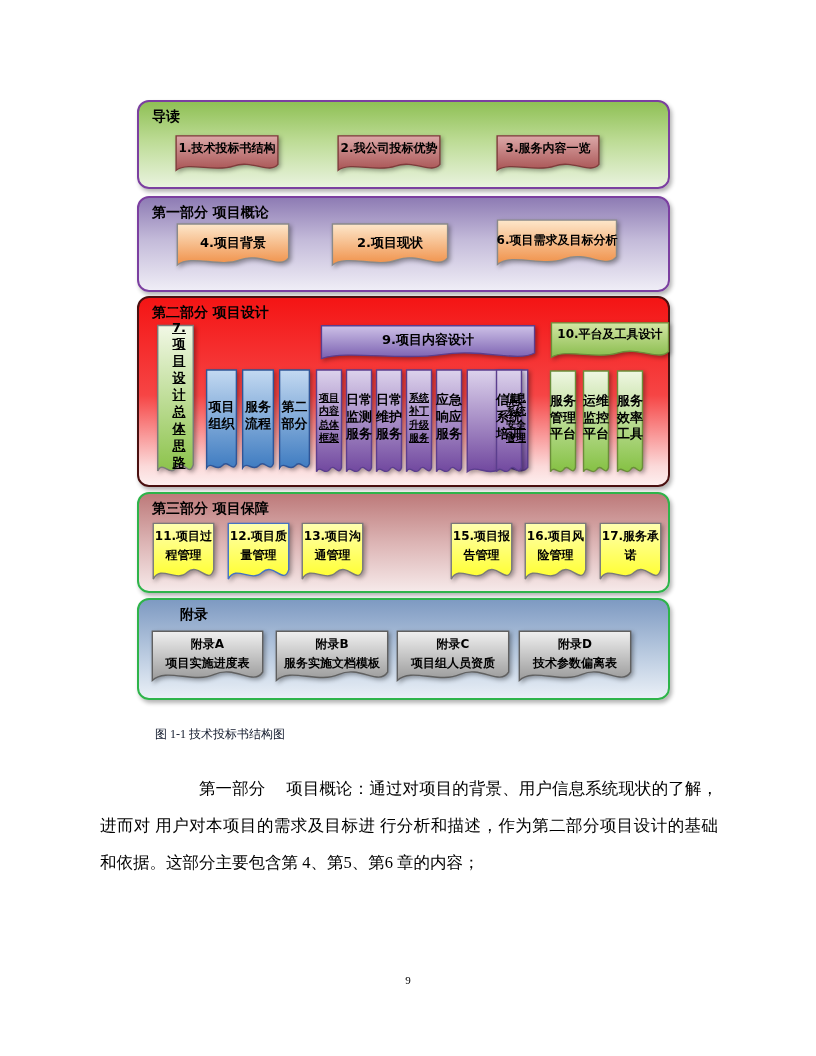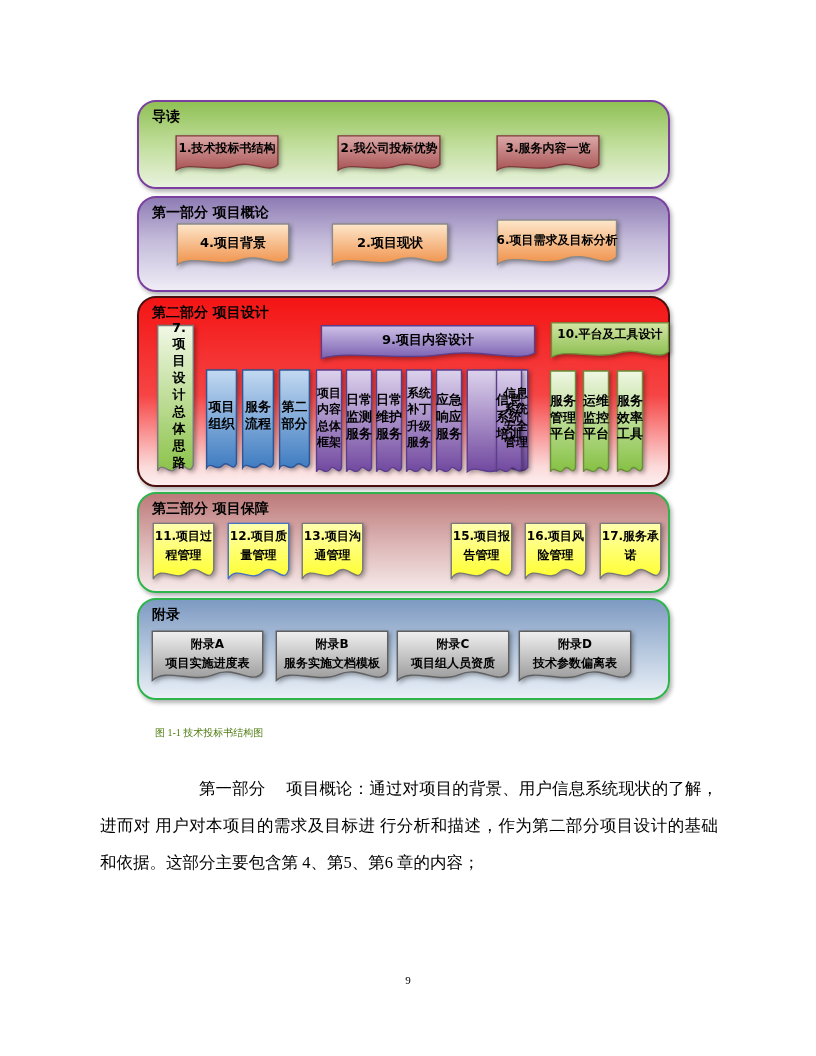--- a/index.html
+++ b/index.html
@@ -1,50 +1,50 @@
 <!DOCTYPE html>
 <html><head>
 <meta charset="utf-8">
 <style>
   html,body{margin:0;padding:0;background:#888;}
   .page{position:relative;width:816px;height:1056px;background:#ffffff;margin:0 auto;
         font-family:"Liberation Serif",serif;overflow:hidden;}
 
   
   .sec{position:absolute;left:137px;width:533px;box-sizing:border-box;
-       border:2px solid #777;border-radius:19px;box-shadow:2px 3px 4px rgba(0,0,0,.30);}
+       border:2px solid #777;border-radius:12px;box-shadow:2px 3px 4px rgba(0,0,0,.30);}
   .sec-title{font-family:"DejaVu Sans",sans-serif;font-weight:bold;font-size:14px;
              color:#000;padding:7px 0 0 13px;line-height:1.1;}
   .sec-intro  {top:100px;height:89px; border-color:#7B3FA0;
                background:linear-gradient(180deg,#8FC055 0%,#BCDB94 45%,#E9F3DE 100%);}
   .sec-part1  {top:196px;height:96px; border-color:#7B3FA0;
                background:linear-gradient(180deg,#8E7CB4 0%,#C3BAD9 45%,#EFEDF6 100%);}
   .sec-part2  {top:296px;height:191px;border-color:#4a1010;
                background:linear-gradient(180deg,#F41414 0%,#F64545 52%,#FBD9D9 90%,#FDEFEF 100%);}
   .sec-part3  {top:492px;height:101px;border-color:#2EB44A;
                background:linear-gradient(180deg,#BD7A7A 0%,#DCB4B4 50%,#F6E9E9 100%);}
   .sec-append {top:598px;height:102px;border-color:#2EB44A;
-               background:linear-gradient(180deg,#7E9AC2 0%,#B4C6DD 50%,#EAF0F7 100%);}
+               background:linear-gradient(180deg,#7E9AC2 0%,#B4C6DD 50%,#EAF0F7 100%);padding-left:28px;}
 
   
   .wavebox{position:absolute;}
   .wavebox svg{position:absolute;left:0;top:0;width:100%;height:100%;display:block;overflow:visible;
                filter:drop-shadow(2px 2px 2px rgba(0,0,0,.35));}
   .wb-label{position:relative;width:100%;height:100%;box-sizing:border-box;
             display:flex;flex-direction:column;align-items:center;
             font-family:"DejaVu Sans",sans-serif;font-weight:bold;color:#000;
             text-align:center;z-index:2;}
   .top    {justify-content:flex-start;padding-top:5px;}
   .mid    {justify-content:center;padding-bottom:10px;}
   .wrap   {word-break:break-all;line-height:1.3;}
-  .t13{font-size:13px;} .t12{font-size:12px;} .t9{font-size:12px;line-height:1.35;}
+  .t13{font-size:13px;} .t12{font-size:12px;} .t9{font-size:10px;line-height:1.35;text-decoration:underline;}
   .lh16{line-height:1.55;}
 
   
-  .caption{position:absolute;left:155px;top:726px;font-size:10px;color:#4d7c0f;margin:0;}
+  .caption{position:absolute;left:155px;top:726px;font-size:12px;color:#0f172a;margin:0;}
   .bodytext{position:absolute;left:100px;top:770px;width:618px;margin:0;
             font-size:16.5px;line-height:37px;color:#000;text-align:justify;text-indent:6em;}
   .pagenum{position:absolute;left:0;top:974px;width:100%;text-align:center;
            font-size:11px;color:#000;}
 </style>
 </head>
 <body>
 
 <svg width="0" height="0" style="position:absolute" aria-hidden="true">
   <defs>
@@ -141,21 +141,21 @@
       </div>
   </div>
 
   <div class="sec sec-part2">
     <div class="sec-title">第二部分 项目设计</div>
 
     <div class="wavebox" style="left:18px;top:26px;width:37px;height:153px;">
         <svg viewBox="0 0 100 100" preserveAspectRatio="none" aria-hidden="true">
        <path d="M2 1 L98 1 L98 92 C86 101 70 87 52 94 C34 100 16 89 2 96 Z" fill="url(#gGreen7)" stroke="#7a7a7a" stroke-width="1.4" vector-effect="non-scaling-stroke"></path>
         </svg>
-      <div class="wb-label mid t13 wrap" style="padding-left:10px;padding-right:3px;">7.项目设计总体思路</div>
+      <div class="wb-label mid t13 wrap" style="padding-left:10px;padding-right:3px;text-decoration:underline;">7.项目设计总体思路</div>
       </div>
 
     <div class="wavebox" style="left:67px;top:71px;width:31px;height:103px;">
         <svg viewBox="0 0 100 100" preserveAspectRatio="none" aria-hidden="true">
        <path d="M2 1 L98 1 L98 92 C86 101 70 87 52 94 C34 100 16 89 2 96 Z" fill="url(#gBlueR)" stroke="#2F5597" stroke-width="1.4" vector-effect="non-scaling-stroke"></path>
         </svg>
       <div class="wb-label mid t13 wrap">项目组织</div>
       </div>
     <div class="wavebox" style="left:103px;top:71px;width:32px;height:103px;">
         <svg viewBox="0 0 100 100" preserveAspectRatio="none" aria-hidden="true">

